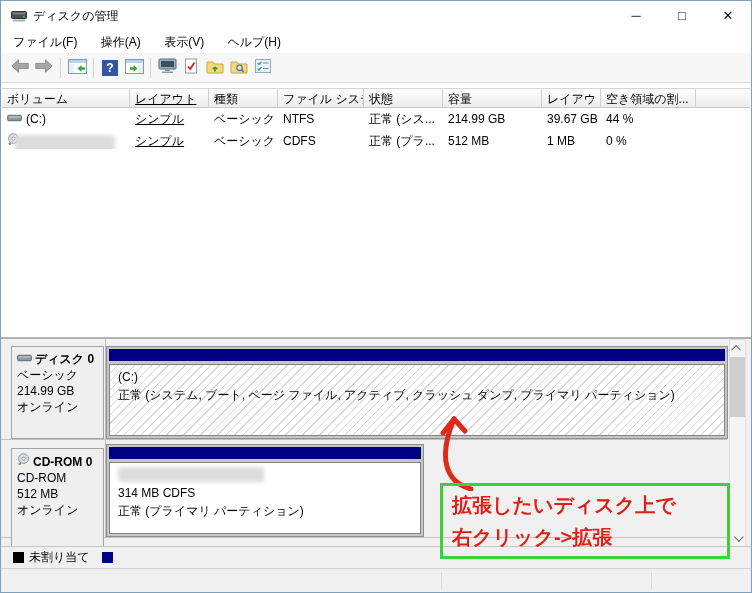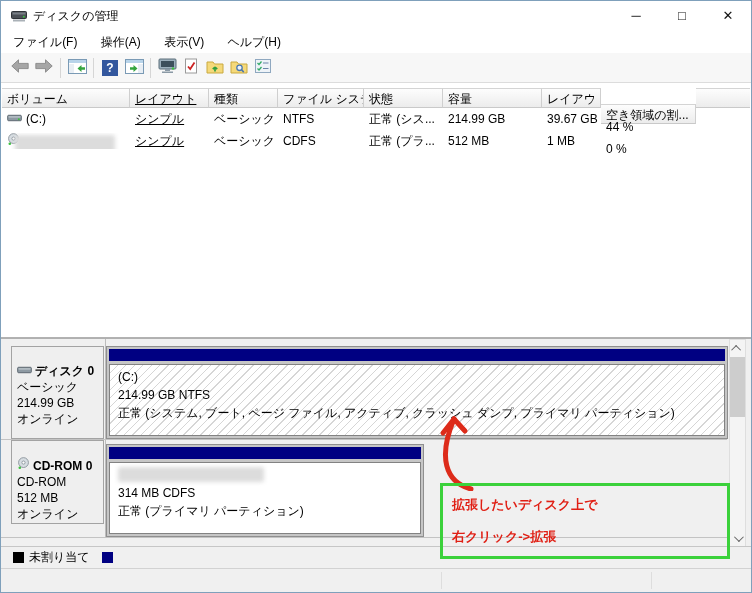--- a/index.html
+++ b/index.html
@@ -28,34 +28,34 @@
     font-size:12px; text-align:center; line-height:16px; }
   
   .list-pane { position:absolute; left:0; top:82px; right:0; height:255px; background:#fff; border-bottom:1px solid #b2b2b2; }
   .vhead { position:absolute; left:1px; right:1px; top:5px; height:20px; display:flex; }
   .hcell { height:20px; padding:2px 5px; background:linear-gradient(#fdfdfd,#ececec);
     border-top:1px solid #d4d4d4; border-bottom:1px solid #c9c9c9; border-right:1px solid #cfcfcf;
     white-space:nowrap; overflow:hidden; }
   .vrow { position:absolute; left:1px; right:1px; height:22px; display:flex; align-items:center; }
   .vcell { padding:0 5px; white-space:nowrap; overflow:hidden; display:flex; align-items:center; gap:4px; }
   .c-vol { width:128px; } .c-lay { width:79px;text-decoration:underline; } .c-typ { width:69px; } .c-fs { width:86px; }
-  .c-st { width:79px; } .c-cap { width:99px; } .c-free { width:59px; } .c-pct { width:95px;margin-top:16px; }
+  .c-st { width:79px; } .c-cap { width:99px; } .c-free { width:59px; } .c-pct { width:95px; }
   .c-fill { flex:1; border-right:none; }
   .redact { background:#dcdcdc; filter:blur(2px); border-radius:2px; }
   .redact-row2 { position:absolute; left:13px; top:2px; width:100px; height:19px; }
   
   .graph-pane { position:absolute; left:0; top:337px; right:0; height:208px; background:#f0f0f0; border-top:1px solid #b0b0b0; }
   .v-divider { position:absolute; left:104px; top:0; height:199px; width:1px; background:#bdbdbd; }
   .disk-row { position:absolute; left:0; right:24px; border-bottom:1px solid #c3c3c3; }
   .row-disk0 { top:0; height:101px; }
   .row-cdrom { top:101px; height:98px; }
   .disk-head { position:absolute; left:10px; width:93px; border:1px solid #a3a3a3; background:#efefef; padding:4px 5px; line-height:16px; }
   .head-disk0 { top:7px; height:93px; }
-  .head-cdrom { top:0; height:84px; }
-  .dname { font-weight:bold; display:flex; align-items:center; gap:3px; white-space:nowrap;margin-top:12px; }
+  .head-cdrom { top:8px; height:99px; }
+  .dname { font-weight:bold; display:flex; align-items:center; gap:3px; white-space:nowrap; }
   .disk-strip { position:absolute; background:#c6c6c6; border:1px solid #8f8f8f; }
   .strip-disk0 { left:105px; top:7px; width:622px; height:93px; }
   .strip-cdrom { left:105px; top:4px; width:318px; height:93px; }
   .strip-bar { position:absolute; left:2px; right:2px; top:2px; height:12px; background:#000082; }
   .strip-part { position:absolute; left:2px; right:2px; top:17px; bottom:2px; background:#fff;
     border:1px solid #828282; padding:3px 8px; line-height:18px; white-space:nowrap; overflow:hidden; }
   .part-hatch { background:
       repeating-linear-gradient(135deg, rgba(0,0,0,0) 0 5px, #d6d6d6 5px 6px), #fff; }
   .redact-cd { width:146px; height:15px; margin:1px 0 2px 0; }
   
@@ -70,21 +70,21 @@
   .legend-bar { position:absolute; left:0; top:545px; right:0; height:22px; background:#f0f0f0;
     border-top:1px solid #c6c6c6; display:flex; align-items:center; padding-left:12px; }
   .lg-sq { width:11px; height:11px; margin-right:5px; flex:0 0 auto; }
   .sq-black { background:#000; } .sq-navy { background:#000082; }
   .lg-label { margin-right:12px; white-space:nowrap; }
   .status-bar { position:absolute; left:0; top:567px; right:0; bottom:0; background:#f0f0f0; border-top:1px solid #d2d2d2; }
   .st-sep { position:absolute; top:3px; bottom:3px; width:1px; background:#dddddd; }
   
   .ann-box { position:absolute; left:439px; top:482px; width:290px; height:76px;
     border:3px solid #3bd13b; padding:3px 9px; }
-  .ann-line { font-size:13px; font-weight:bold; color:#e01f14; line-height:32px; white-space:nowrap; }
+  .ann-line { font-size:20px; font-weight:bold; color:#e01f14; line-height:32px; white-space:nowrap; }
   .ann-arrow { position:absolute; left:428px; top:404px; }
 </style>
 </head>
 <body>
 
 <div class="window">
 
   <div class="titlebar">
     <span class="app-icon">
       <svg width="16" height="12" viewBox="0 0 16 12">
@@ -243,21 +243,20 @@
           <span>ディスク 0</span>
         </div>
         <div>ベーシック</div>
         <div>214.99 GB</div>
         <div>オンライン</div>
       </div>
       <div class="disk-strip strip-disk0">
         <div class="strip-bar"></div>
         <div class="strip-part part-hatch">
           <div>(C:)</div>
-          <div>214.99 GB NTFS</div>
           <div>正常 (システム, ブート, ページ ファイル, アクティブ, クラッシュ ダンプ, プライマリ パーティション)</div>
         </div>
       </div>
     </div>
 
     <div class="disk-row row-cdrom">
       <div class="disk-head head-cdrom">
         <div class="dname">
           <span><svg width="13" height="13" viewBox="0 0 14 14">
                 <circle cx="7" cy="6" r="5.3" fill="#d7dde2" stroke="#8b949c"></circle>

